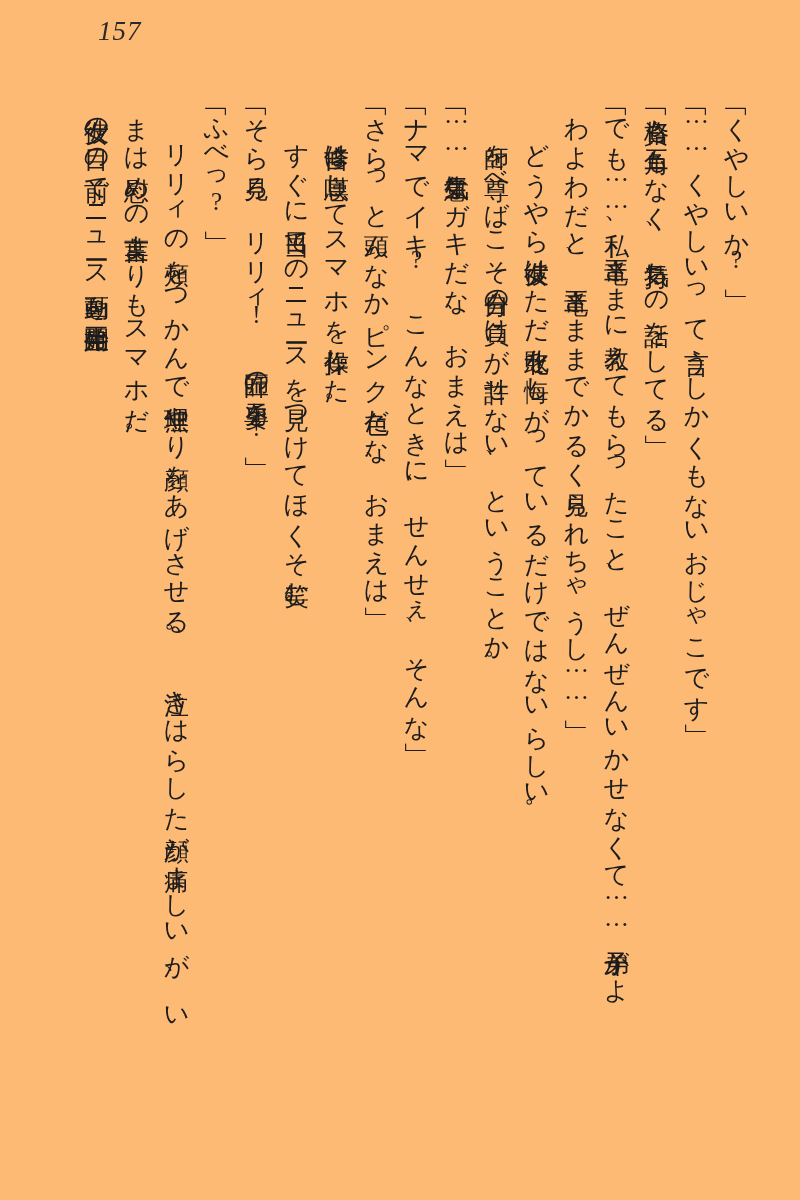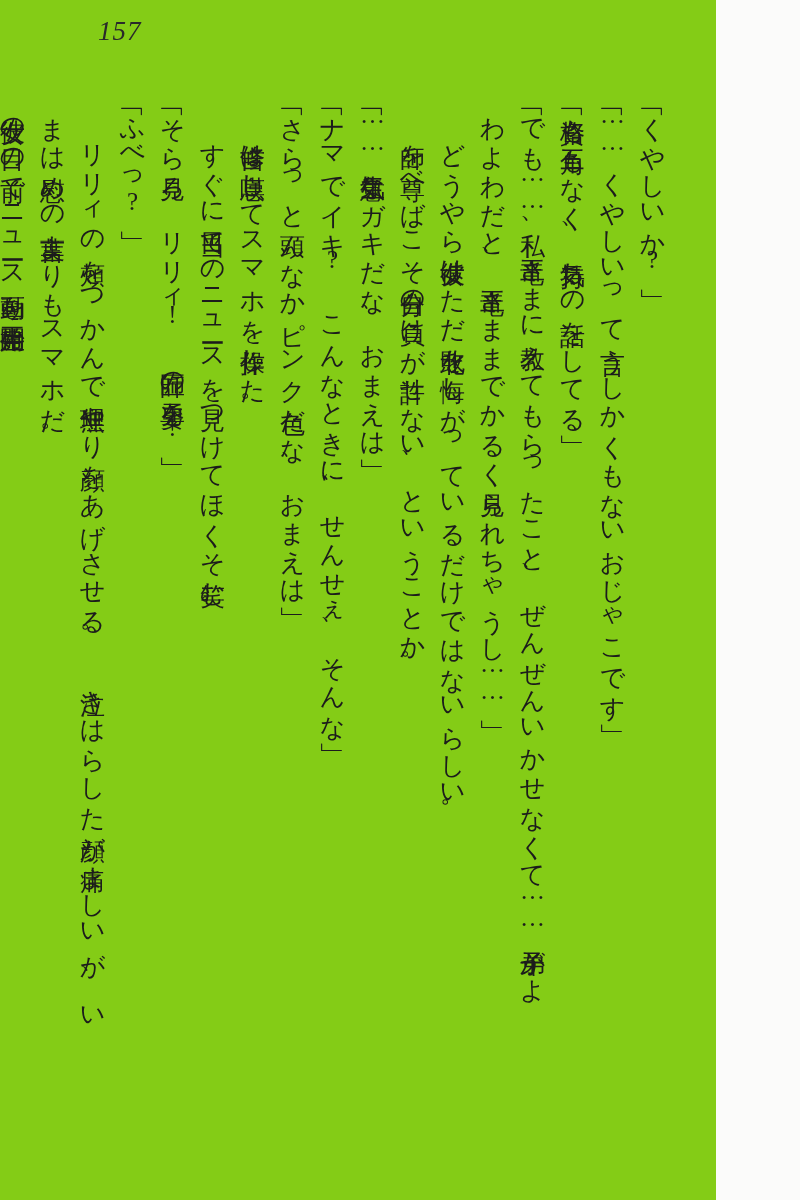--- a/index.html
+++ b/index.html
@@ -5,23 +5,23 @@
   html, body {
     margin: 0;
     padding: 0;
     width: 800px;
     height: 1200px;
     background: #fbfbfa;
     overflow: hidden;
   }
   .page {
     position: relative;
-    width: 716px;
+    width: 800px;
     height: 1200px;
-    background: #84cc16;
+    background: #fdba74;
     font-family: "Liberation Serif", "DejaVu Serif", serif;
   }
   .page-number {
     position: absolute;
     top: 16px;
     left: 98px;
     font-size: 27px;
     font-style: italic;
     color: #2a2a2a;
     letter-spacing: 1px;

